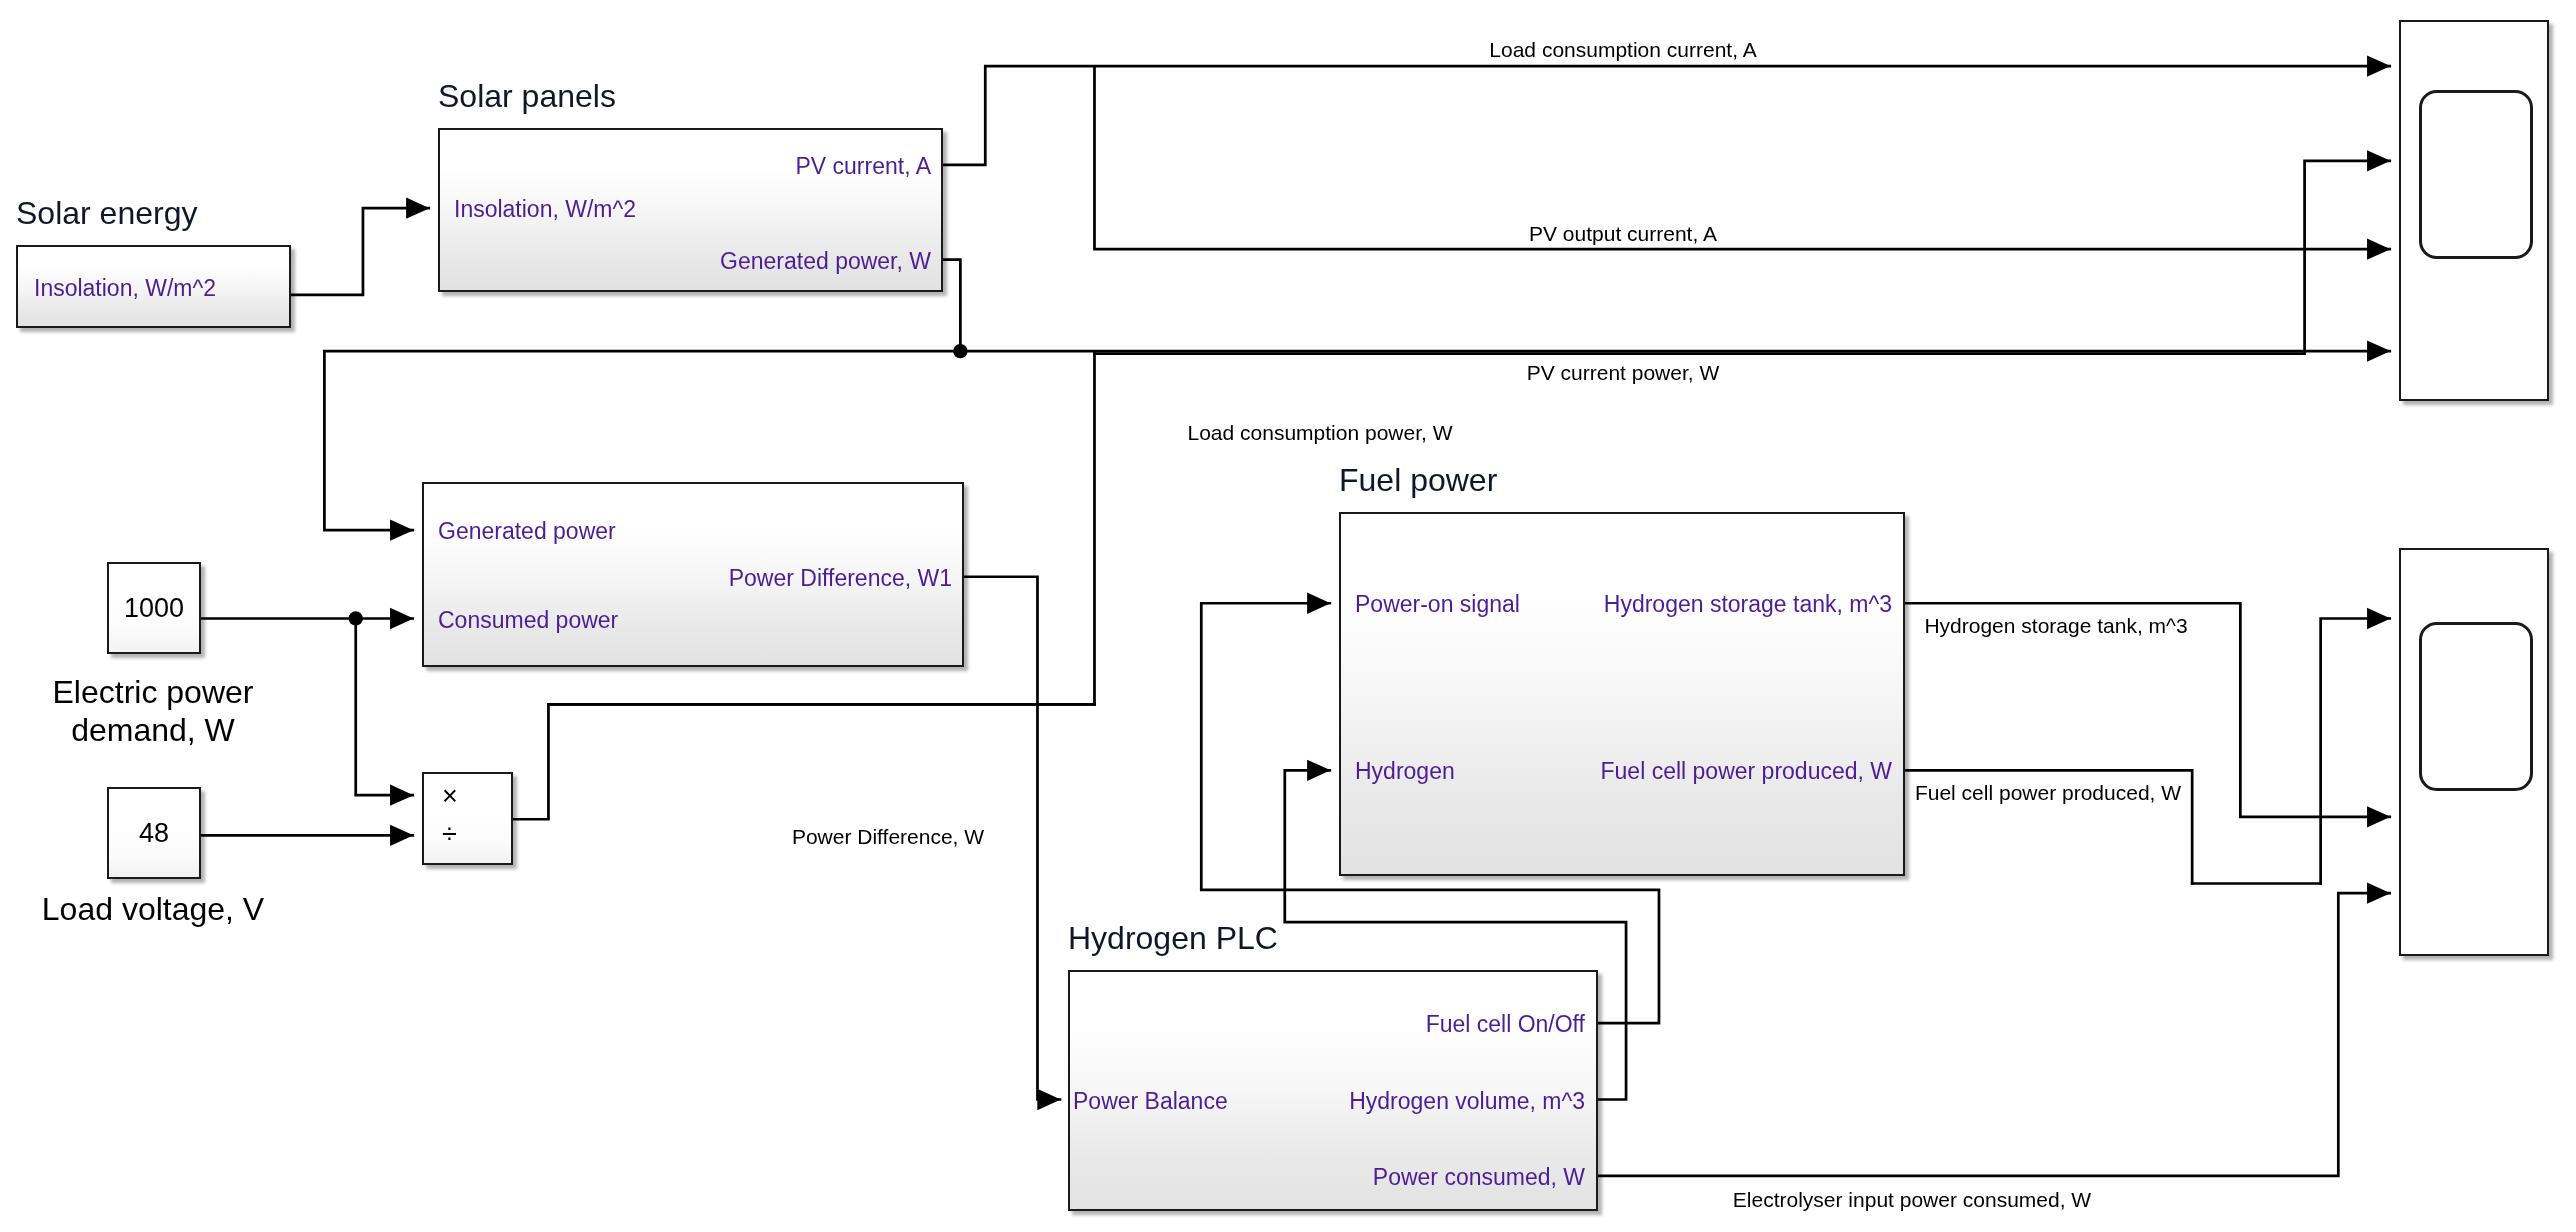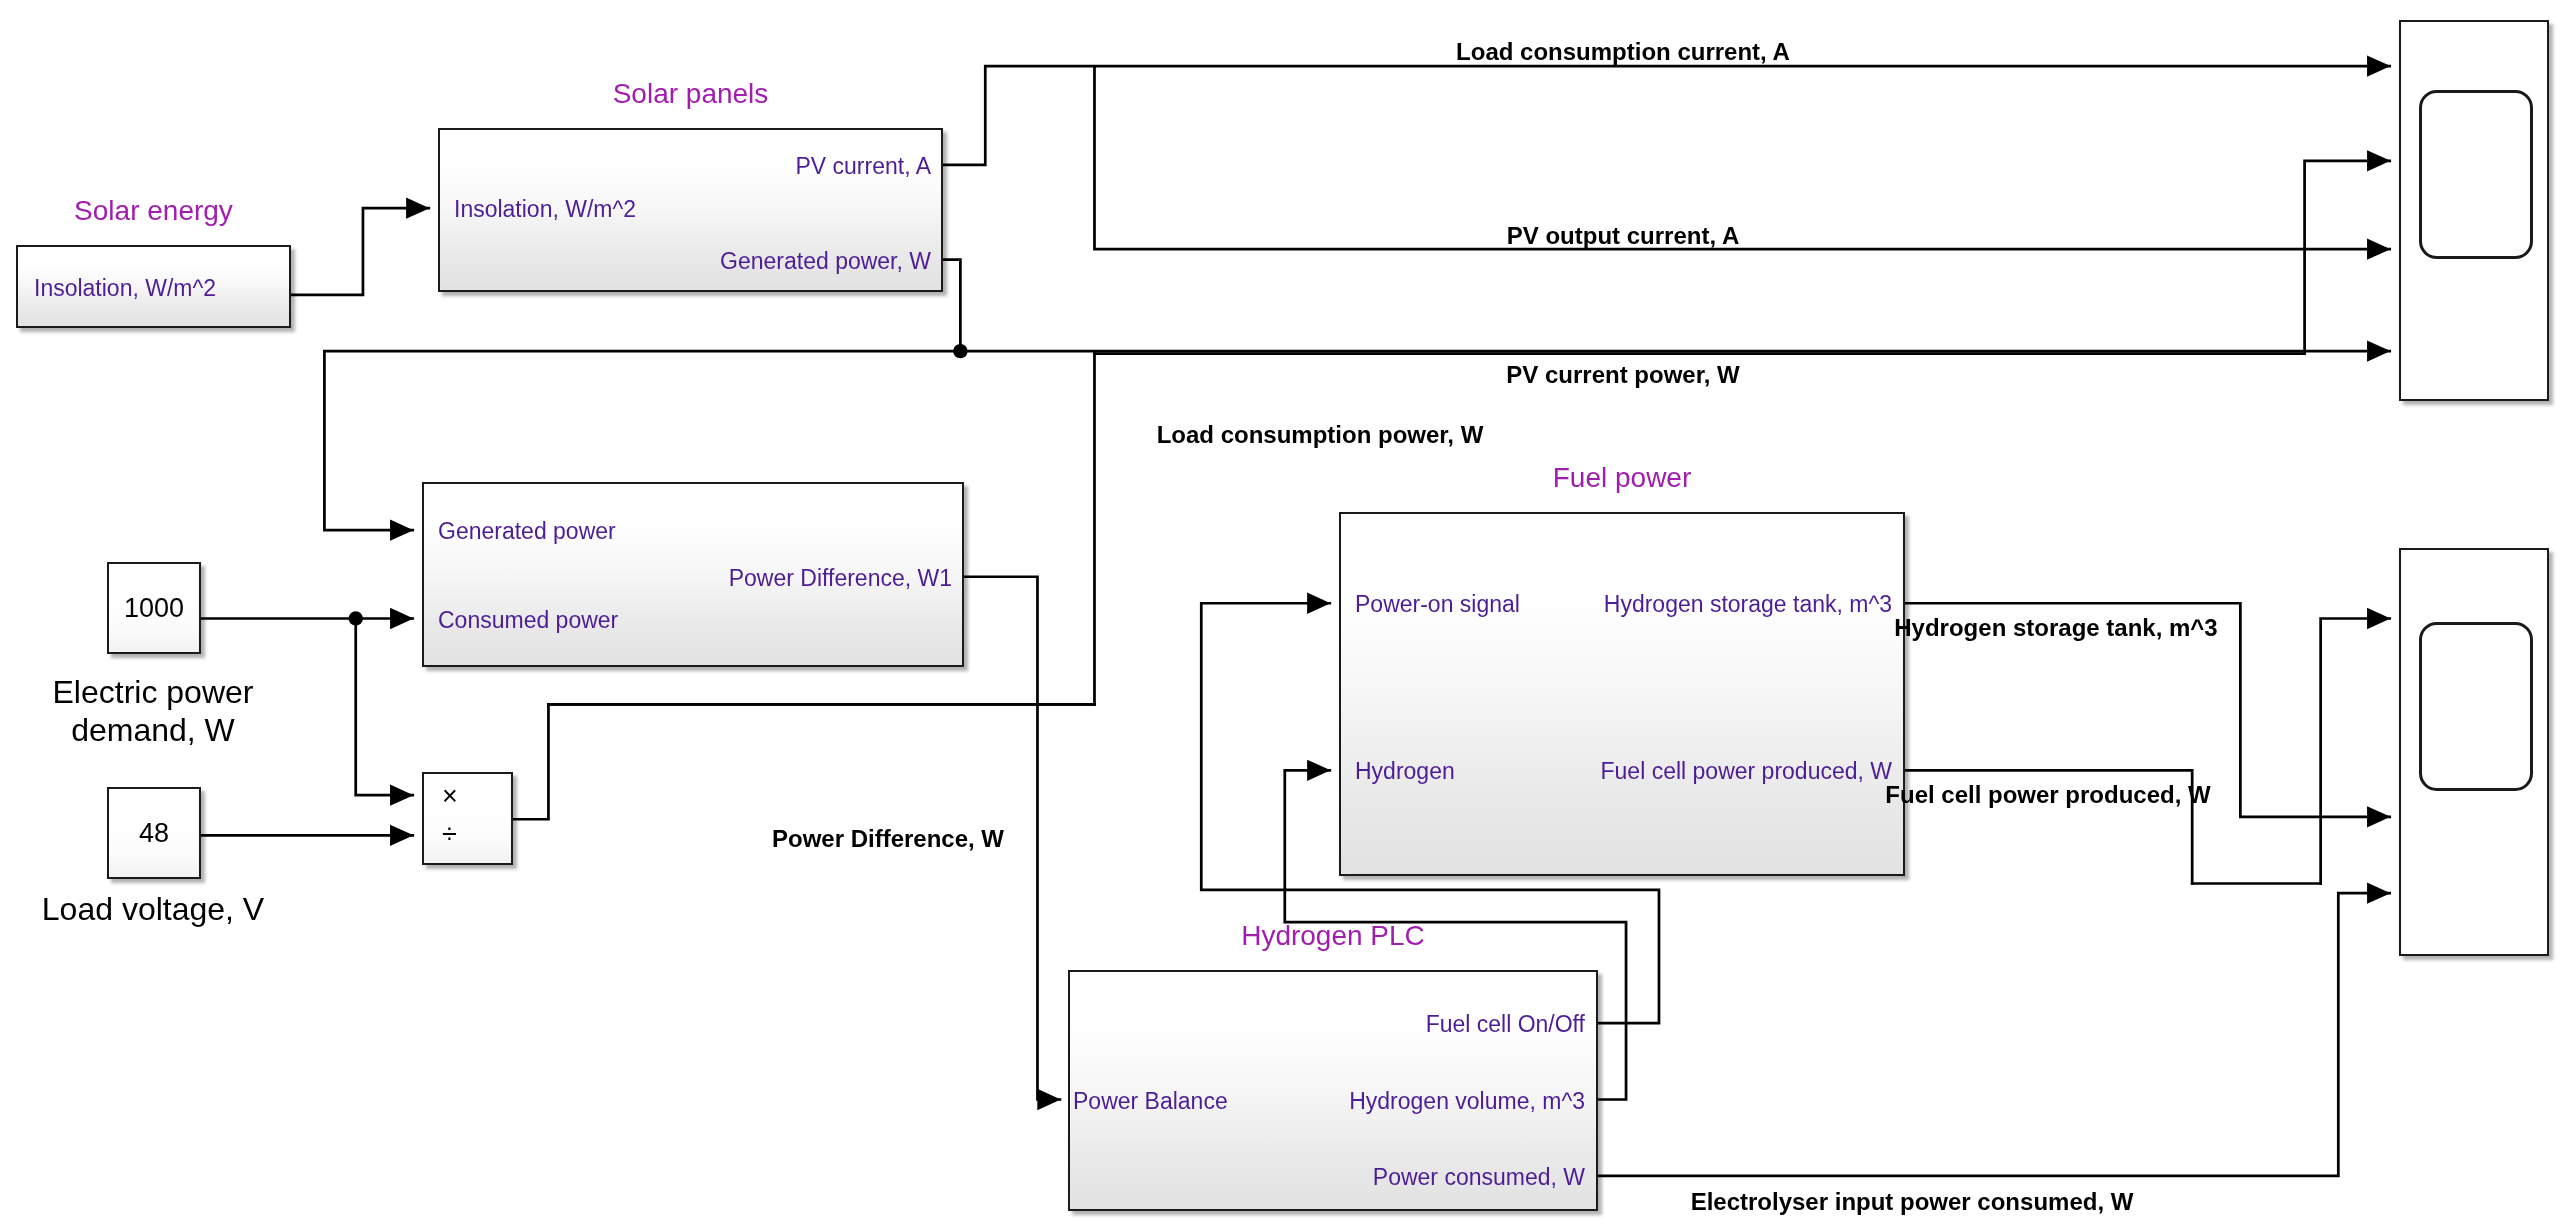--- a/index.html
+++ b/index.html
@@ -36,39 +36,37 @@
     position:absolute;
     border:3.2px solid #1a1a1a;
     border-radius:17.7px;
     background:#ffffff;
     box-sizing:border-box;
   }
 
   
   .blk-title{
     position:absolute;
-    font-size:28px;color:#a21caf;
+    font-size:32px;color:#0f172a;
     white-space:nowrap;
-    text-align:center;
   }
   .port-label{
     position:absolute;
     font-size:23px;color:#4c1d95;
     white-space:nowrap;
     line-height:1;
     text-align:right;
   }
   .port-label.right{transform:translateX(-100%);}
   .sig-label{
     position:absolute;
-    font-size:24px;color:#000;
+    font-size:21px;color:#000;
     white-space:nowrap;
     line-height:1.16;
     text-align:center;
-    font-weight:bold;
   }
   .sig-label.ctr{transform:translateX(-50%);}
   .const-val{font-size:27px;color:#000;}
   .math-sym{
     position:absolute;
     font-size:27px;color:#000;line-height:1;
   }
   .caption{
     position:absolute;
     font-size:32px;color:#000;

